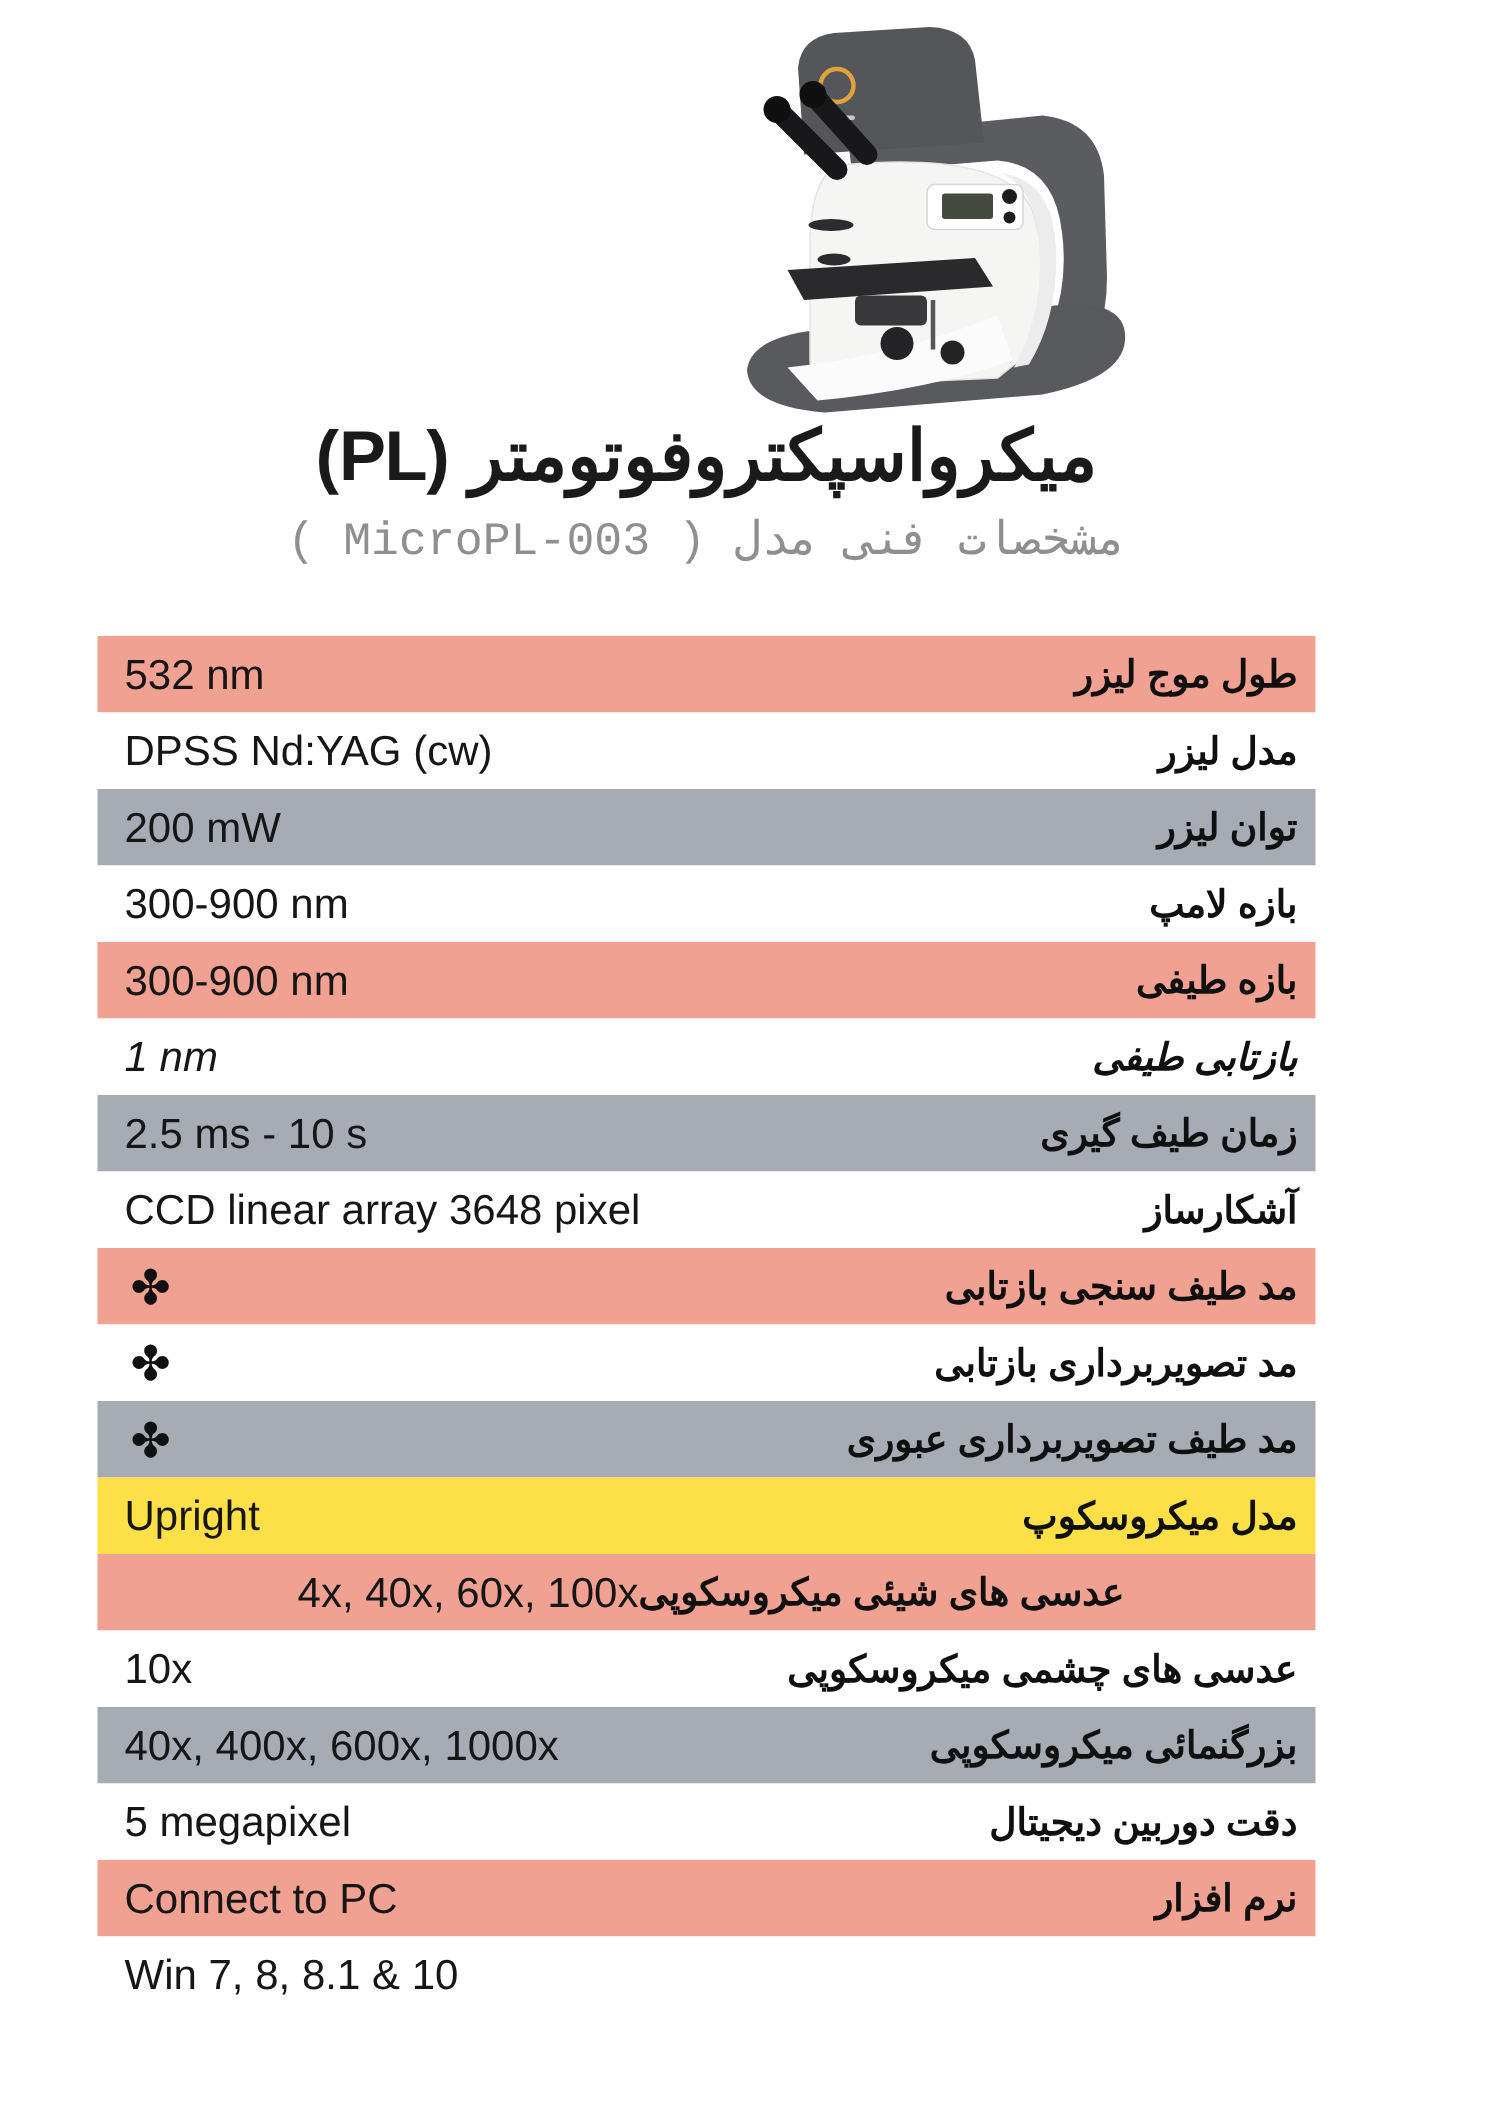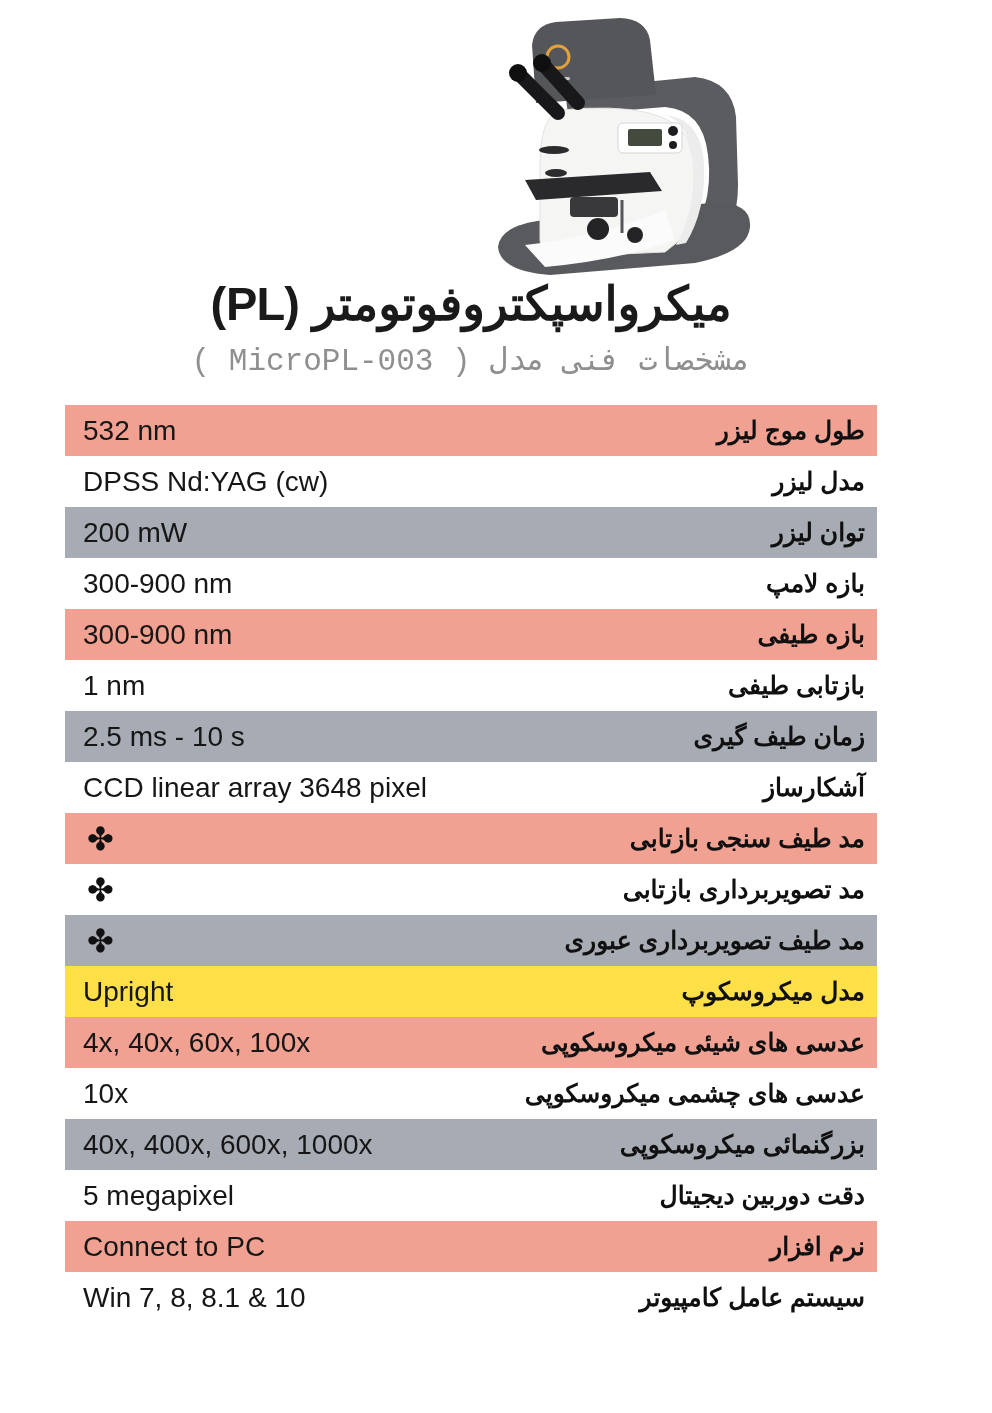--- a/index.html
+++ b/index.html
@@ -12,21 +12,21 @@
     position:absolute; top:276px; left:65px; width:812px; margin:0;
     text-align:center; font-size:47px; font-weight:bold; color:#1a1a1a;
     direction:rtl; letter-spacing:-1px;
   }
   .subtitle {
     position:absolute; top:341px; left:65px; width:812px; margin:0;
     text-align:center; font-size:31px; font-weight:normal; color:#8f8f8f;
     direction:rtl;
     font-family:Liberation Mono, monospace;
   }
-  .spec-table { position:absolute; top:405px; left:65px; width:812px; }
+  .spec-table { position:absolute; top:424px; left:65px; width:812px; }
   .row {
     height:51px; display:flex; align-items:center; justify-content:space-between;
     box-sizing:border-box;
   }
   .row .value {
     padding-left:18px; font-size:28px; color:#161616; white-space:nowrap;
   }
   .row .value.icon-value { font-size:32px; line-height:1; padding-left:22px; color:#111; }
   .row .label {
     padding-right:12px; font-size:25px; font-weight:bold; color:#101010;
@@ -97,21 +97,21 @@
         <div class="label" dir="rtl">توان لیزر</div>
       </div>
       <div class="row bg-white" style="background: rgb(255, 255, 255);">
         <div class="value">300-900 nm</div>
         <div class="label" dir="rtl">بازه لامپ</div>
       </div>
       <div class="row bg-salmon" style="background: rgb(241, 161, 146);">
         <div class="value">300-900 nm</div>
         <div class="label" dir="rtl">بازه طیفی</div>
       </div>
-      <div class="row bg-white" style="background: rgb(255, 255, 255);">
+      <div class="row bg-white" style="background: rgb(255, 255, 255); font-style: italic;">
         <div class="value">1 nm</div>
         <div class="label" dir="rtl">بازتابی طیفی</div>
       </div>
       <div class="row bg-gray" style="background: rgb(167, 172, 180); gap: 16px;">
         <div class="value">2.5 ms - 10 s</div>
         <div class="label" dir="rtl">زمان طیف گیری</div>
       </div>
       <div class="row bg-white" style="background: rgb(255, 255, 255);">
         <div class="value">CCD linear array 3648 pixel</div>
         <div class="label" dir="rtl">آشکارساز</div>
@@ -125,21 +125,21 @@
         <div class="label" dir="rtl">مد  تصویربرداری بازتابی</div>
       </div>
       <div class="row bg-gray" style="background: rgb(167, 172, 180);">
         <div class="value icon-value">✤</div>
         <div class="label" dir="rtl">مد  طیف تصویربرداری عبوری</div>
       </div>
       <div class="row bg-white" style="background: #fde047;">
         <div class="value">Upright</div>
         <div class="label" dir="rtl">مدل میکروسکوپ</div>
       </div>
-      <div class="row bg-salmon" style="background: rgb(241, 161, 146);">
+      <div class="row bg-salmon" style="background: rgb(241, 161, 146); justify-content: center;">
         <div class="value">4x, 40x, 60x, 100x</div>
         <div class="label" dir="rtl">عدسی های شیئی میکروسکوپی</div>
       </div>
       <div class="row bg-white" style="background: rgb(255, 255, 255);">
         <div class="value">10x</div>
         <div class="label" dir="rtl">عدسی های چشمی میکروسکوپی</div>
       </div>
       <div class="row bg-gray" style="background: rgb(167, 172, 180);">
         <div class="value">40x, 400x, 600x, 1000x</div>
         <div class="label" dir="rtl">بزرگنمائی میکروسکوپی</div>
@@ -147,17 +147,16 @@
       <div class="row bg-white" style="background: rgb(255, 255, 255);">
         <div class="value">5 megapixel</div>
         <div class="label" dir="rtl">دقت دوربین دیجیتال</div>
       </div>
       <div class="row bg-salmon" style="background: rgb(241, 161, 146);">
         <div class="value">Connect to PC</div>
         <div class="label" dir="rtl">نرم افزار</div>
       </div>
       <div class="row bg-white" style="background: rgb(255, 255, 255);">
         <div class="value">Win 7, 8, 8.1 &amp; 10</div>
-        <div class="label" dir="rtl">سیستم عامل کامپیوتر</div>
       </div>
     </div>
 
 </div>
 
 </body></html>

